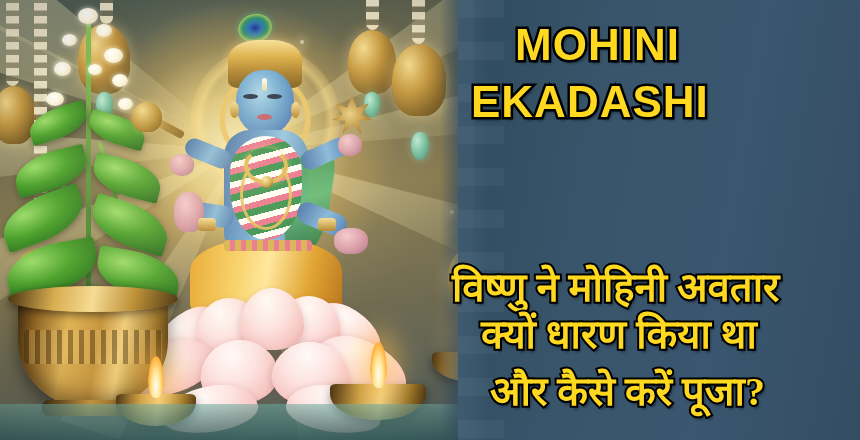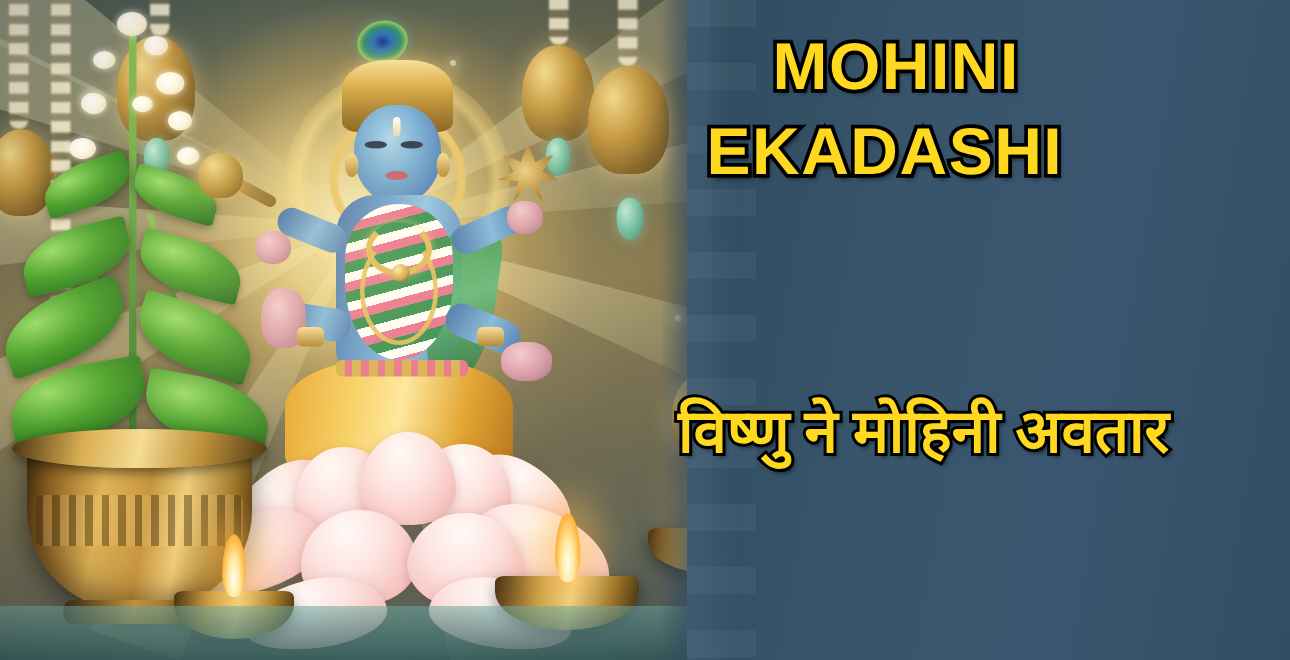--- a/index.html
+++ b/index.html
@@ -340,15 +340,17 @@
 
   <div id="panel"></div>
   <div id="panel-feather"></div>
   <div id="panel-streaks"></div>
 
 
   <div id="headline">
     <div class="tline" id="t1">MOHINI</div>
     <div class="tline" id="t2">EKADASHI</div>
     <div class="tline dev" id="t5">विष्णु ने मोहिनी अवतार</div>
+    <div class="tline dev" id="t6">क्यों धारण किया था</div>
+    <div class="tline dev" id="t7">और कैसे करें पूजा?</div>
   </div>
 
 </div>
 
 </body></html>

